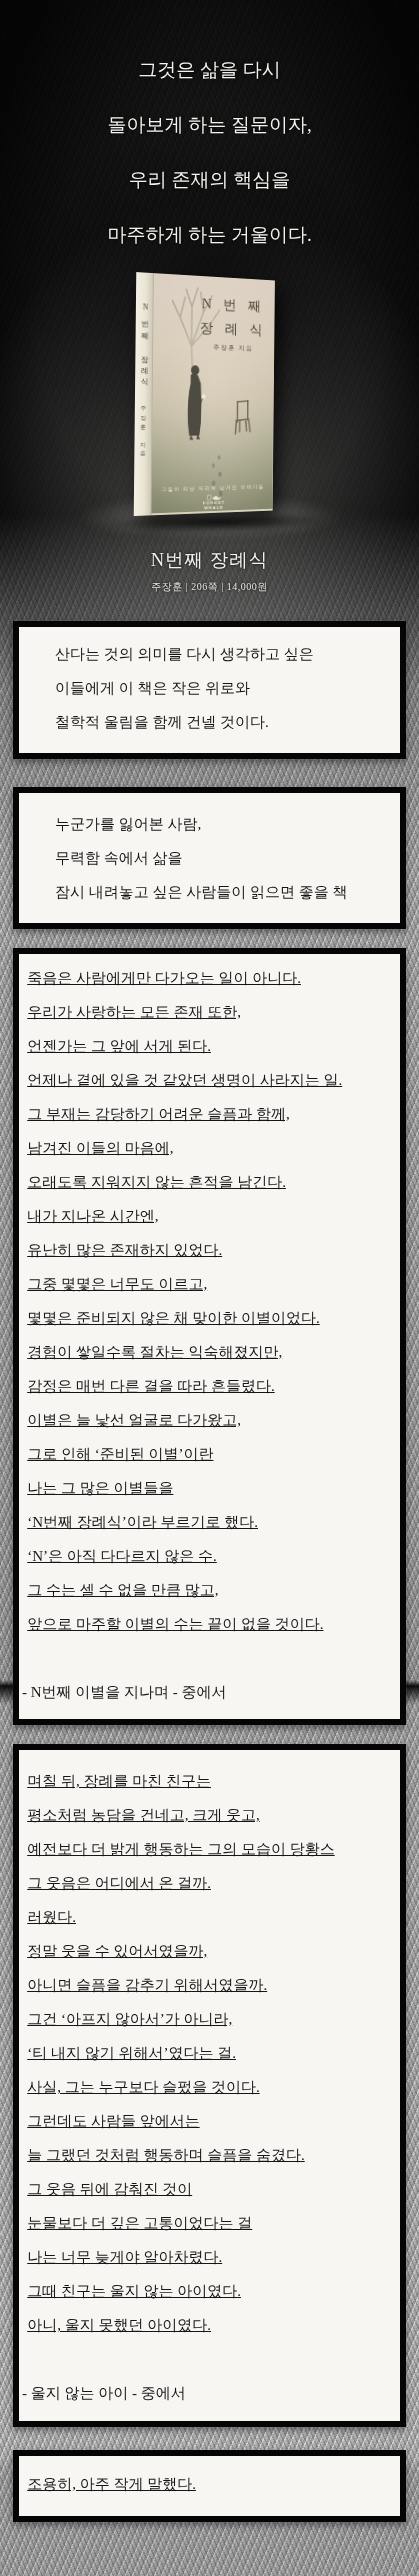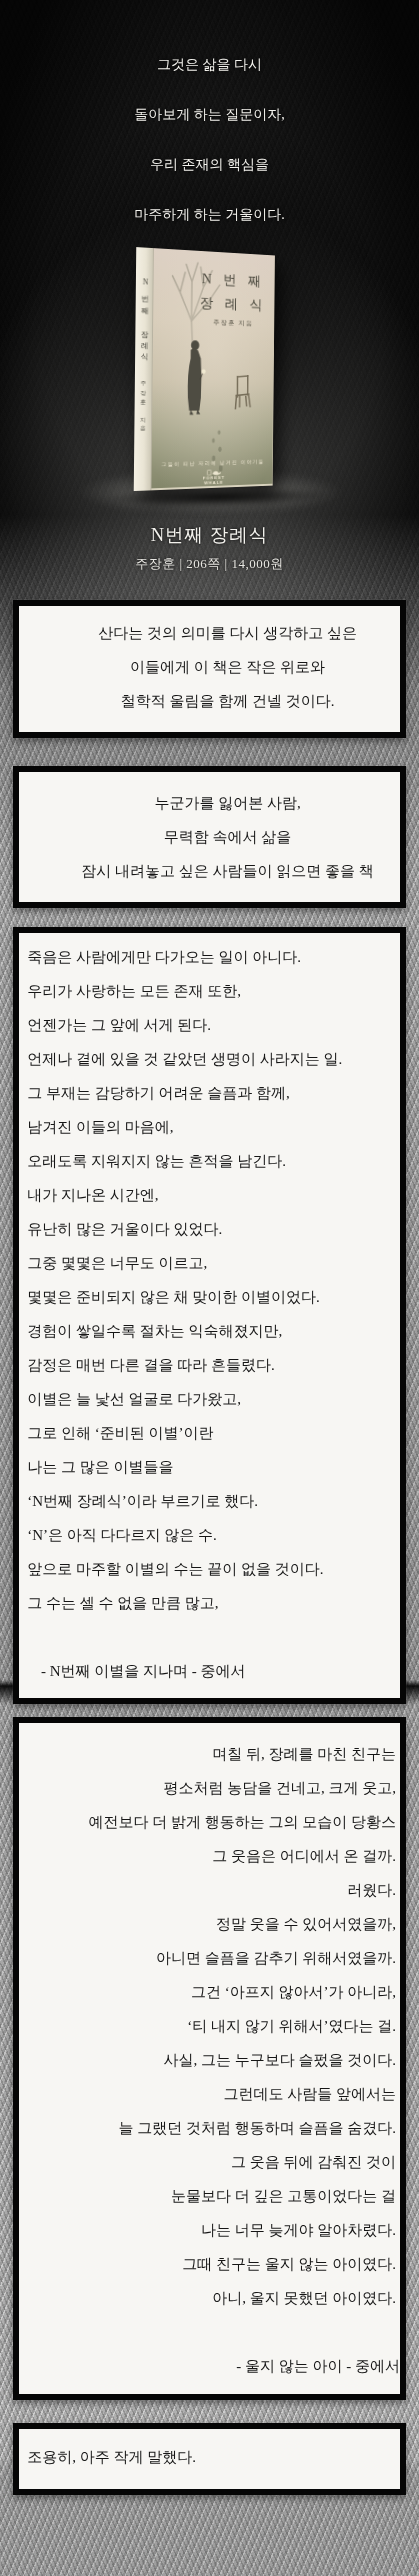--- a/index.html
+++ b/index.html
@@ -34,21 +34,21 @@
       radial-gradient(60% 9% at 50% 9.5%, rgba(0,0,0,0.85), rgba(0,0,0,0) 70%),
       radial-gradient(75% 10% at 50% 13.5%, rgba(190,190,185,0.30), rgba(0,0,0,0) 75%);
   }
   .layer{position:relative;z-index:2;}
 
   
   .hero-quote{
     padding-top:33px;
     text-align:center;
     color:#f4f3ee;
-    font-size:14px;
+    font-size:19px;
     line-height:36px;
     text-shadow:0 0 3.1px rgba(0,0,0,.9);
   }
   .book-stage{
     position:relative;
     margin-top:10.3px;
     height:258px;
     display:flex;justify-content:center;align-items:flex-start;
   }
   .book-glow{
@@ -118,47 +118,47 @@
     font-family:"Liberation Sans","DejaVu Sans",sans-serif;
     font-size:4.4px;letter-spacing:1px;line-height:5.2px;font-weight:bold;
   }
   .page-title{
     margin-top:16.5px;text-align:center;
     color:#f2f1ec;font-size:18.5px;letter-spacing:1px;
     text-shadow:0 0 3.1px rgba(0,0,0,.9);
   }
   .page-meta{
     margin-top:8.2px;text-align:center;
-    color:#e8e7e2;font-size:13px;letter-spacing:0.5px;
+    color:#e8e7e2;font-size:10px;letter-spacing:0.5px;
     text-shadow:0 0 2.6px rgba(0,0,0,.9);
   }
 
   
   .card{
     margin:0 13px;
     border:6.2px solid #050505;
     background:#f7f6f3;
     box-shadow:0 0 0 0.5px rgba(255,255,255,0.12), 0 3.1px 7.2px rgba(0,0,0,0.45);
     color:#161616;
     font-size:15px;
     overflow:hidden;
   }
   .card .lines p{
     margin:0;line-height:34px;white-space:nowrap;overflow:hidden;
   }
-  .card.center{text-align:center;padding-left:36px;}
-  .card.left .lines p{padding-left:8.2px;padding-right:4.1px;}
+  .card.center{text-align:left;padding-left:36px;}
+  .card.left .lines p{padding-left:8.2px;padding-right:4.1px;text-decoration:underline;}
   .card .attrib{
     margin:34px 0 0 0;line-height:34px;
-    padding-left:22px;white-space:nowrap;
+    padding-left:3px;white-space:nowrap;
   }
   .card-1{margin-top:27px;padding-top:10.8px;padding-bottom:14px;}
   .card-2{margin-top:28px;padding-top:14px;padding-bottom:14px;}
   .card-3{margin-top:19px;padding-top:6.2px;padding-bottom:10.3px;}
-  .card-4{margin-top:13px;padding-top:14.4px;padding-bottom:10.3px;text-align:right;}
+  .card-4{margin-top:19px;padding-top:14.4px;padding-bottom:10.3px;}
   .card-5{margin-top:23px;padding-top:11.3px;padding-bottom:15.5px;}
 </style>
 </head>
 <body>
 
 <div class="page">
   <div class="layer">
 
     <div class="hero-quote">
       <div>
@@ -261,32 +261,32 @@
     <section class="card card-3 left">
       <div class="lines">
           <p>죽음은 사람에게만 다가오는 일이 아니다.</p>
           <p>우리가 사랑하는 모든 존재 또한,</p>
           <p>언젠가는 그 앞에 서게 된다.</p>
           <p>언제나 곁에 있을 것 같았던 생명이 사라지는 일.</p>
           <p>그 부재는 감당하기 어려운 슬픔과 함께,</p>
           <p>남겨진 이들의 마음에,</p>
           <p>오래도록 지워지지 않는 흔적을 남긴다.</p>
           <p>내가 지나온 시간엔,</p>
-          <p>유난히 많은 거울이다 있었다.</p>
+          <p>유난히 많은 존재하지 있었다.</p>
           <p>그중 몇몇은 너무도 이르고,</p>
           <p>몇몇은 준비되지 않은 채 맞이한 이별이었다.</p>
           <p>경험이 쌓일수록 절차는 익숙해졌지만,</p>
           <p>감정은 매번 다른 결을 따라 흔들렸다.</p>
           <p>이별은 늘 낯선 얼굴로 다가왔고,</p>
           <p>그로 인해 ‘준비된 이별’이란</p>
           <p>나는 그 많은 이별들을</p>
           <p>‘N번째 장례식’이라 부르기로 했다.</p>
           <p>‘N’은 아직 다다르지 않은 수.</p>
+          <p>그 수는 셀 수 없을 만큼 많고,</p>
           <p>앞으로 마주할 이별의 수는 끝이 없을 것이다.</p>
-          <p>그 수는 셀 수 없을 만큼 많고,</p>
         </div>
       <p class="attrib">- N번째 이별을 지나며 - 중에서</p>
     </section>
 
     <section class="card card-4 left">
       <div class="lines">
           <p>며칠 뒤, 장례를 마친 친구는</p>
           <p>평소처럼 농담을 건네고, 크게 웃고,</p>
           <p>예전보다 더 밝게 행동하는 그의 모습이 당황스</p>
           <p>그 웃음은 어디에서 온 걸까.</p>

